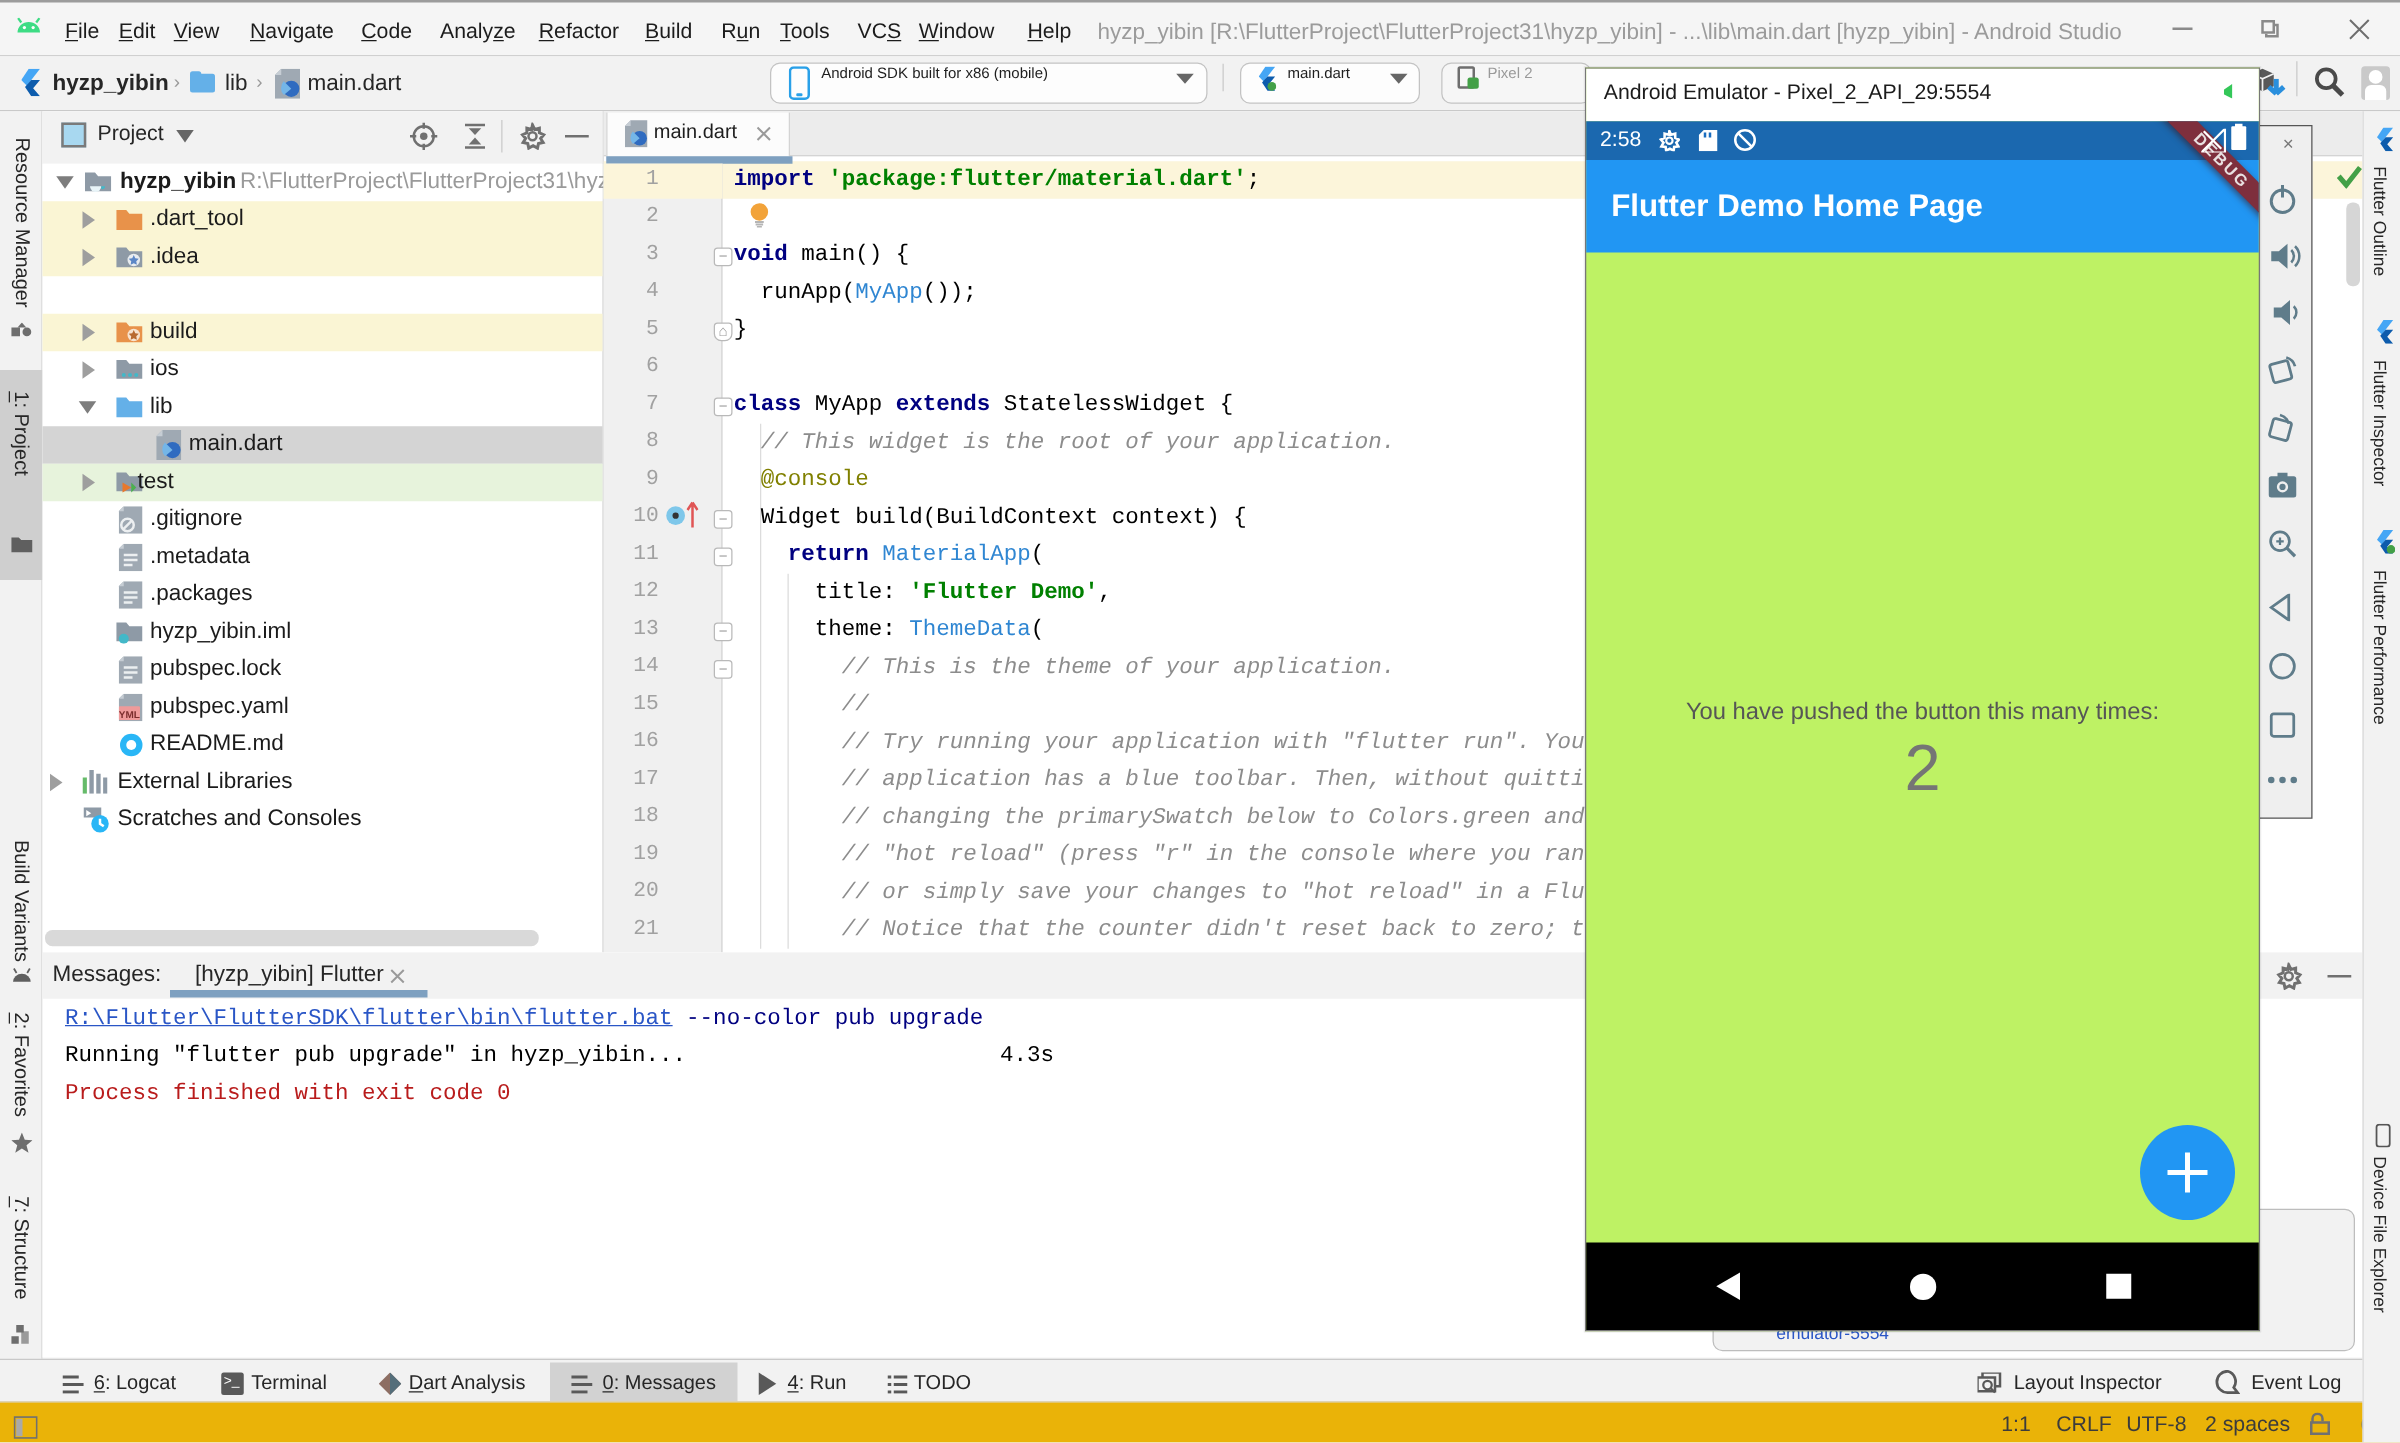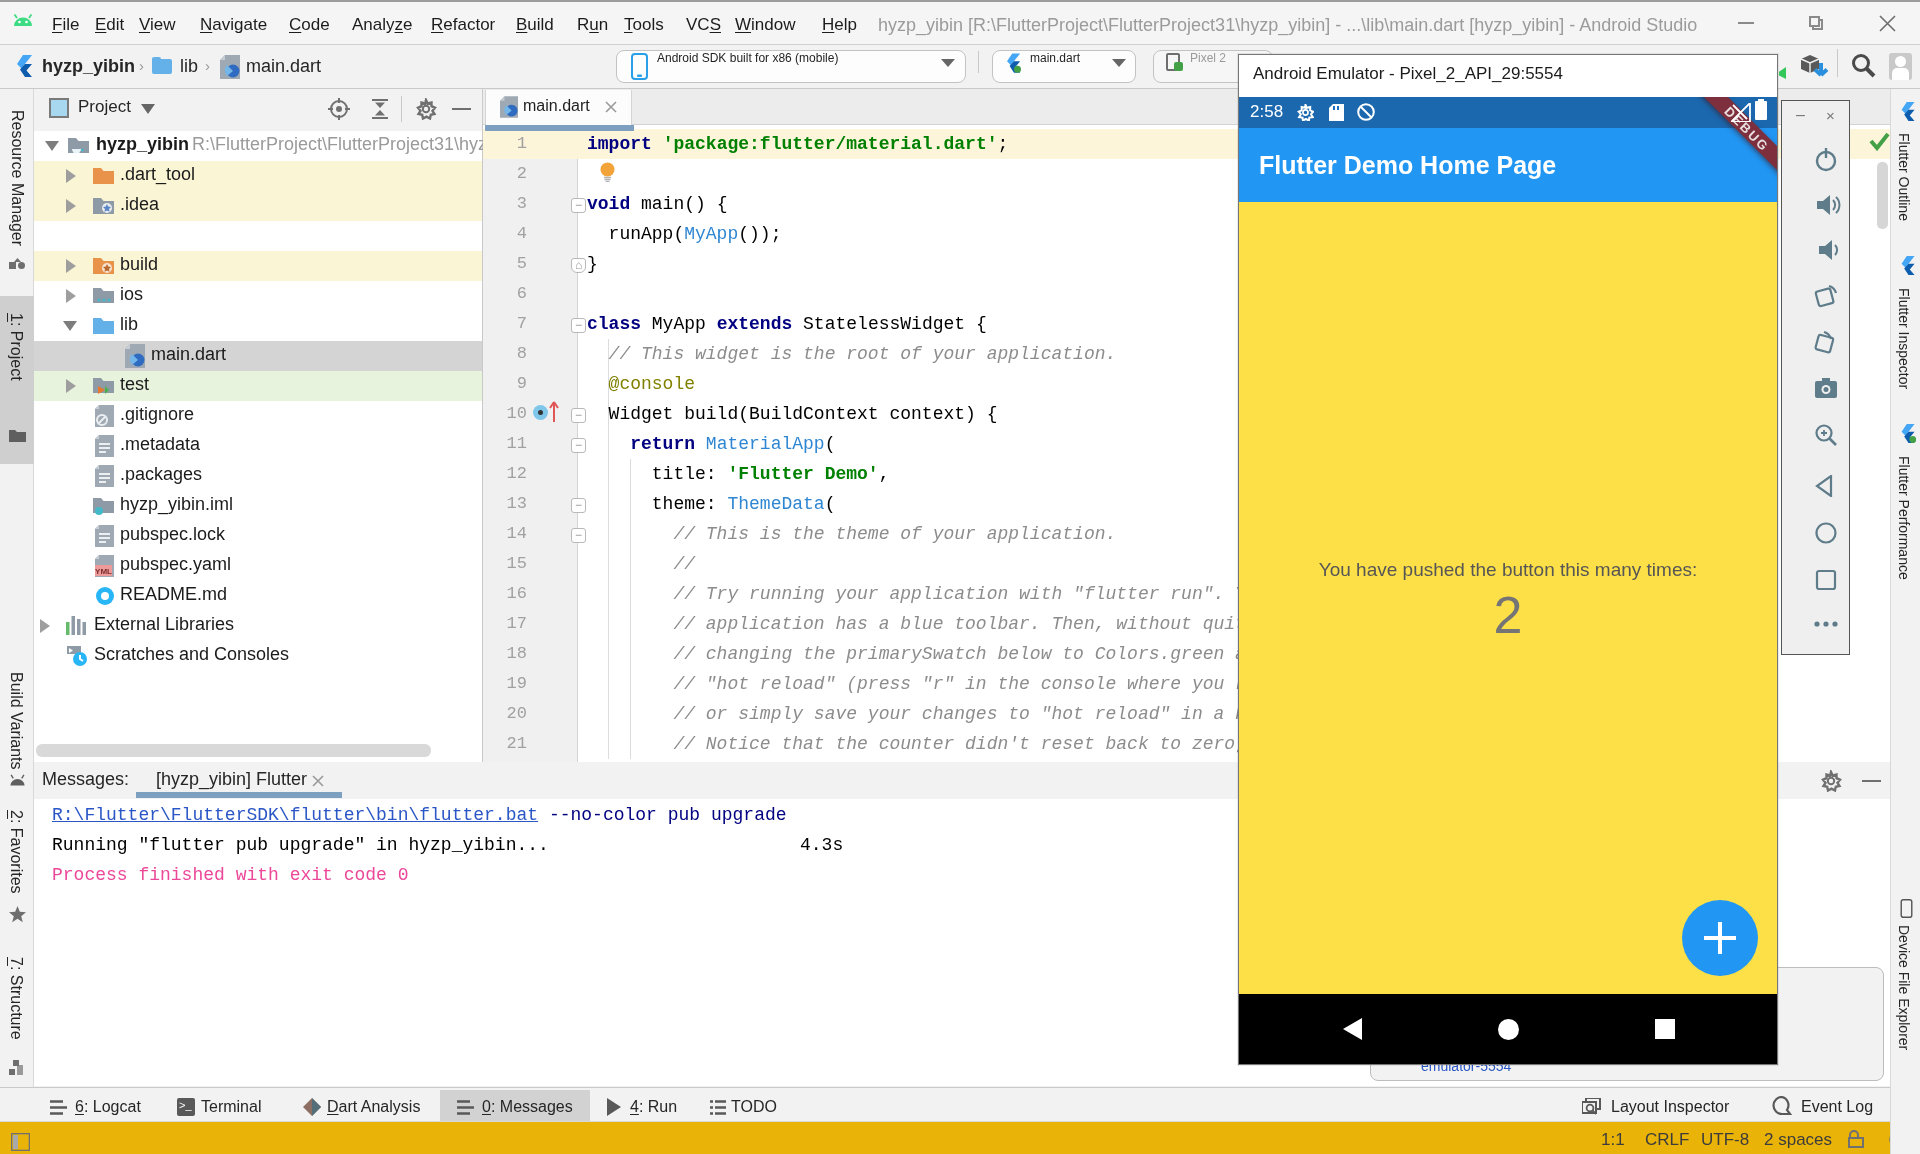--- a/index.html
+++ b/index.html
@@ -50,21 +50,21 @@
   
   #toolwinbar { left:0; top:1087px; width:1920px; height:34px; background:#f2f2f2; border-top:1px solid #c9c9c9; }
   .twb { position:absolute; top:10px; font-size:16px; color:#262626; }
   .twb u { text-decoration:underline; text-underline-offset:2px; }
   #statusbar { left:0; top:1121px; width:1920px; height:33px; background:#eab308; border-top:1px solid #d9d9d9; }
   .sbt { position:absolute; top:8px; font-size:17px; color:#3c3c3c; }
   
   #rstripe { left:1890px; top:89px; width:30px; height:1065px; background:#f2f2f2; border-left:1px solid #d9d9d9; }
   .rvtext { position:absolute; writing-mode:vertical-rl; font-size:14px; color:#262626; white-space:nowrap; left:1896px; }
   
-  #emuwin { left:1238px; top:54px; width:540px; height:1011px; background:#fde047; border:1px solid #777; box-shadow:0 0 0 1px rgba(0,0,0,0.08); }
+  #emuwin { left:1268px; top:54px; width:540px; height:1011px; background:#bef264; border:1px solid #777; box-shadow:0 0 0 1px rgba(0,0,0,0.08); }
   #emutitle { position:absolute; left:0; top:0; width:538px; height:42px; background:#ffffff; }
   #emustatus { position:absolute; left:0; top:42px; width:538px; height:31px; background:#1b68af; }
   #emuappbar { position:absolute; left:0; top:73px; width:538px; height:74px; background:#2196f3;padding-left:24px; }
   #emunav { position:absolute; left:0; top:939px; width:538px; height:70px; background:#000; }
   #emutb { left:1781px; top:100px; width:69px; height:555px; background:#efefef; border:1px solid #555; }
   .etbi { position:absolute; left:9px; width:69px; text-align:center; color:#5f7c8a; }
   
   #evlog { left:1370px; top:967px; width:514px; height:114px; background:#f2f2f2; border:1px solid #bdbdbd; border-radius:8px; }
 </style>
 </head>
@@ -282,21 +282,21 @@
       </svg>
       <div class="rowin" style="left:117px">main.dart</div>
     </div>
   <div class="row" style="top:282px">
       <div class="arrow-r" style="left:32px;top:8px"></div>
       <svg class="abs" style="left:59px;top:5px" width="21" height="19" viewBox="0 0 21 19">
         <path d="M0 2 h8 l2.5 3 h10.5 v12 h-21 z" fill="#8e9aa6"></path>
         <polygon points="5,10 12,14 5,18" fill="#e8782c"></polygon>
         <polygon points="12,10 12,18 16,14" fill="#4caf50"></polygon>
       </svg>
-      <div class="rowin" style="left:86px">test</div>
+      <div class="rowin" style="left:76px">test</div>
     </div>
   <div class="row" style="top:312px">
       <svg class="abs" style="left:61px;top:4px" width="19" height="22" viewBox="0 0 19 22">
         <path d="M4 0 H19 V22 H0 V4 Z" fill="#9fa9b3"></path>
         <path d="M4 0 V4 H0 Z" fill="#c6cdd4"></path>
         <circle cx="7" cy="15" r="5" fill="none" stroke="#eceff1" stroke-width="2"></circle>
         <line x1="3.5" y1="18.5" x2="10.5" y2="11.5" stroke="#eceff1" stroke-width="2"></line>
       </svg>
       <div class="rowin" style="left:86px">.gitignore</div>
     </div>
@@ -463,21 +463,21 @@
     <div class="abs" style="left:102px;top:30px;width:206px;height:6px;background:#7ea0c0"></div>
     <svg class="abs" style="left:1786px;top:8px" width="22" height="22" viewBox="0 0 22 22">
       <circle cx="11" cy="11" r="3.2" fill="none" stroke="#707070" stroke-width="2"></circle>
       <path d="M11 2 L12.7 5.5 L16.5 4.5 L16.5 8.2 L20 9.8 L17.5 12.8 L19.5 16 L15.8 16.8 L15 20.5 L11.5 18.6 L8 20.5 L7.2 16.8 L3.5 16 L5.5 12.8 L3 9.8 L6.5 8.2 L6.5 4.5 L10.3 5.5 Z" fill="none" stroke="#707070" stroke-width="2.4"></path>
     </svg>
     <div class="abs" style="left:1828px;top:18px;width:19px;height:2px;background:#707070"></div>
   </div>
   <div class="conline" style="top:38px"><span style="color:#2a56c6;text-decoration:underline">R:\Flutter\FlutterSDK\flutter\bin\flutter.bat</span><span style="color:#000080"> --no-color pub upgrade</span></div>
   <div class="conline" style="top:68px">Running "flutter pub upgrade" in hyzp_yibin...</div>
   <div class="conline" style="top:68px;left:766px">4.3s</div>
-  <div class="conline" style="top:98px;color:#ec4899">Process finished with exit code 0</div>
+  <div class="conline" style="top:98px;color:#b91c1c">Process finished with exit code 0</div>
 </div>
 
 <div class="abs" id="toolwinbar">
   <div class="abs" style="left:440px;top:2px;width:150px;height:32px;background:#d2d2d2"></div>
   <svg class="abs" style="left:50px;top:12px" width="17" height="15" viewBox="0 0 17 15">
       <path d="M0 1.5 H13 M0 7.5 H17 M0 13.5 H13" stroke="#595959" stroke-width="2.4"></path>
     </svg>
   <div class="twb" style="left:75px"><u>6</u>: Logcat</div>
   <div class="abs" style="left:177px;top:10px;width:18px;height:18px;background:#595959;border-radius:2px">
       <span style="color:#fff;font-size:11px;position:absolute;left:2px;top:1px">&gt;_</span>

